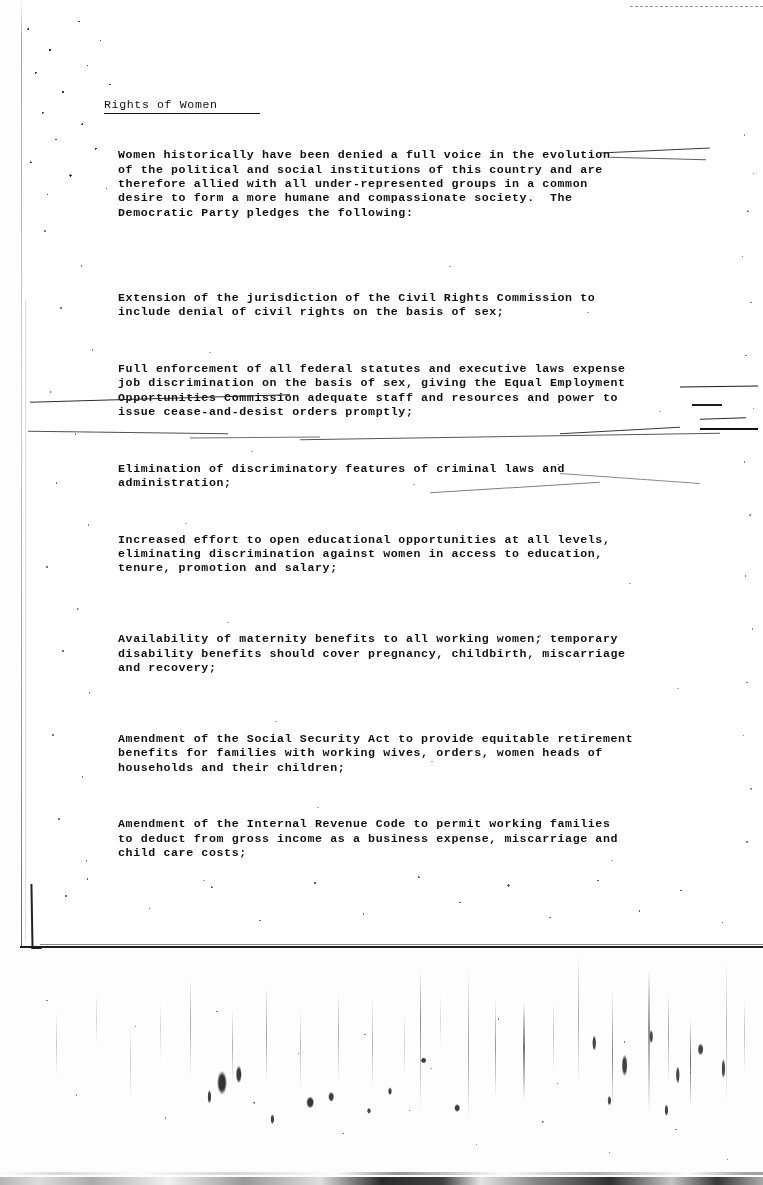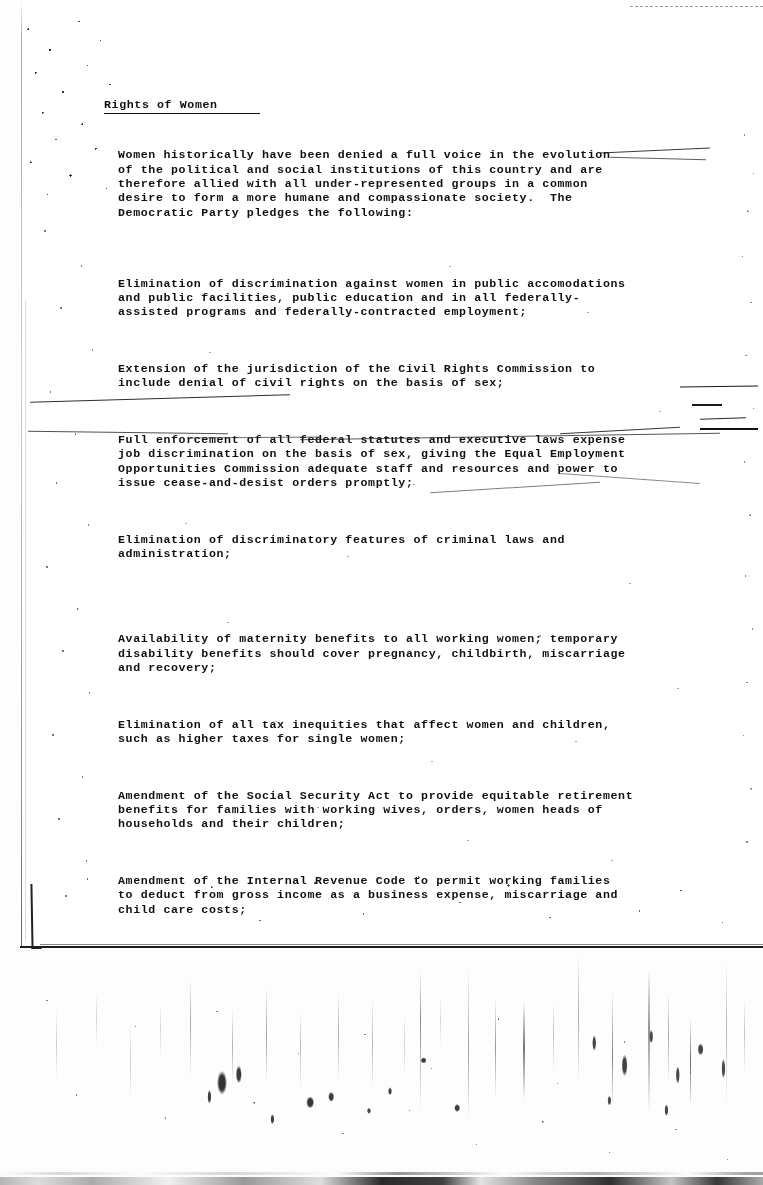--- a/index.html
+++ b/index.html
@@ -108,21 +108,21 @@
 
   .doc-heading {
     display: inline-block;
     border-bottom: 1.6px solid #111;
     padding-right: 42px;
     padding-bottom: 1px;
     margin: 0 0 0 0;
     font-size: 11.6px;
     line-height: 14.35px;
     letter-spacing: 0.62px;
-    font-weight: 700;
+    font-weight: 400;
   }
 
   .para {
     margin: 14px;
     padding: 0;
     white-space: pre-wrap;
   }
   .para-gap { height: 14.3px; }
   .head-gap { height: 20px; }
 
@@ -506,43 +506,41 @@
     <div class="doc-heading">Rights of Women</div>
     <div class="head-gap"></div>
 
     <p class="para">Women historically have been denied a full voice in the evolution
 of the political and social institutions of this country and are
 therefore allied with all under-represented groups in a common
 desire to form a more humane and compassionate society.  The
 Democratic Party pledges the following:</p>
     <div class="para-gap"></div>
     <div class="para-gap"></div>
-    <p class="para">Elimination of discrimination against women in public accomodations
-and public facilities, public education and in all federally-
-assisted programs and federally-contracted employment;</p>
     <div class="para-gap"></div>
     <p class="para">Extension of the jurisdiction of the Civil Rights Commission to
 include denial of civil rights on the basis of sex;</p>
     <div class="para-gap"></div>
     <p class="para">Full enforcement of all federal statutes and executive laws expense
 job discrimination on the basis of sex, giving the Equal Employment
 Opportunities Commission adequate staff and resources and power to
 issue cease-and-desist orders promptly;</p>
     <div class="para-gap"></div>
     <p class="para">Elimination of discriminatory features of criminal laws and
 administration;</p>
     <div class="para-gap"></div>
+    <p class="para">Increased effort to open educational opportunities at all levels,
+eliminating discrimination against women in access to education,
+tenure, promotion and salary;</p>
     <div class="para-gap"></div>
     <div class="para-gap"></div>
     <p class="para">Availability of maternity benefits to all working women; temporary
 disability benefits should cover pregnancy, childbirth, miscarriage
 and recovery;</p>
     <div class="para-gap"></div>
-    <p class="para">Elimination of all tax inequities that affect women and children,
-such as higher taxes for single women;</p>
     <div class="para-gap"></div>
     <p class="para">Amendment of the Social Security Act to provide equitable retirement
 benefits for families with working wives, orders, women heads of
 households and their children;</p>
     <div class="para-gap"></div>
     <p class="para">Amendment of the Internal Revenue Code to permit working families
 to deduct from gross income as a business expense, miscarriage and
 child care costs;</p>
   </div>
 

